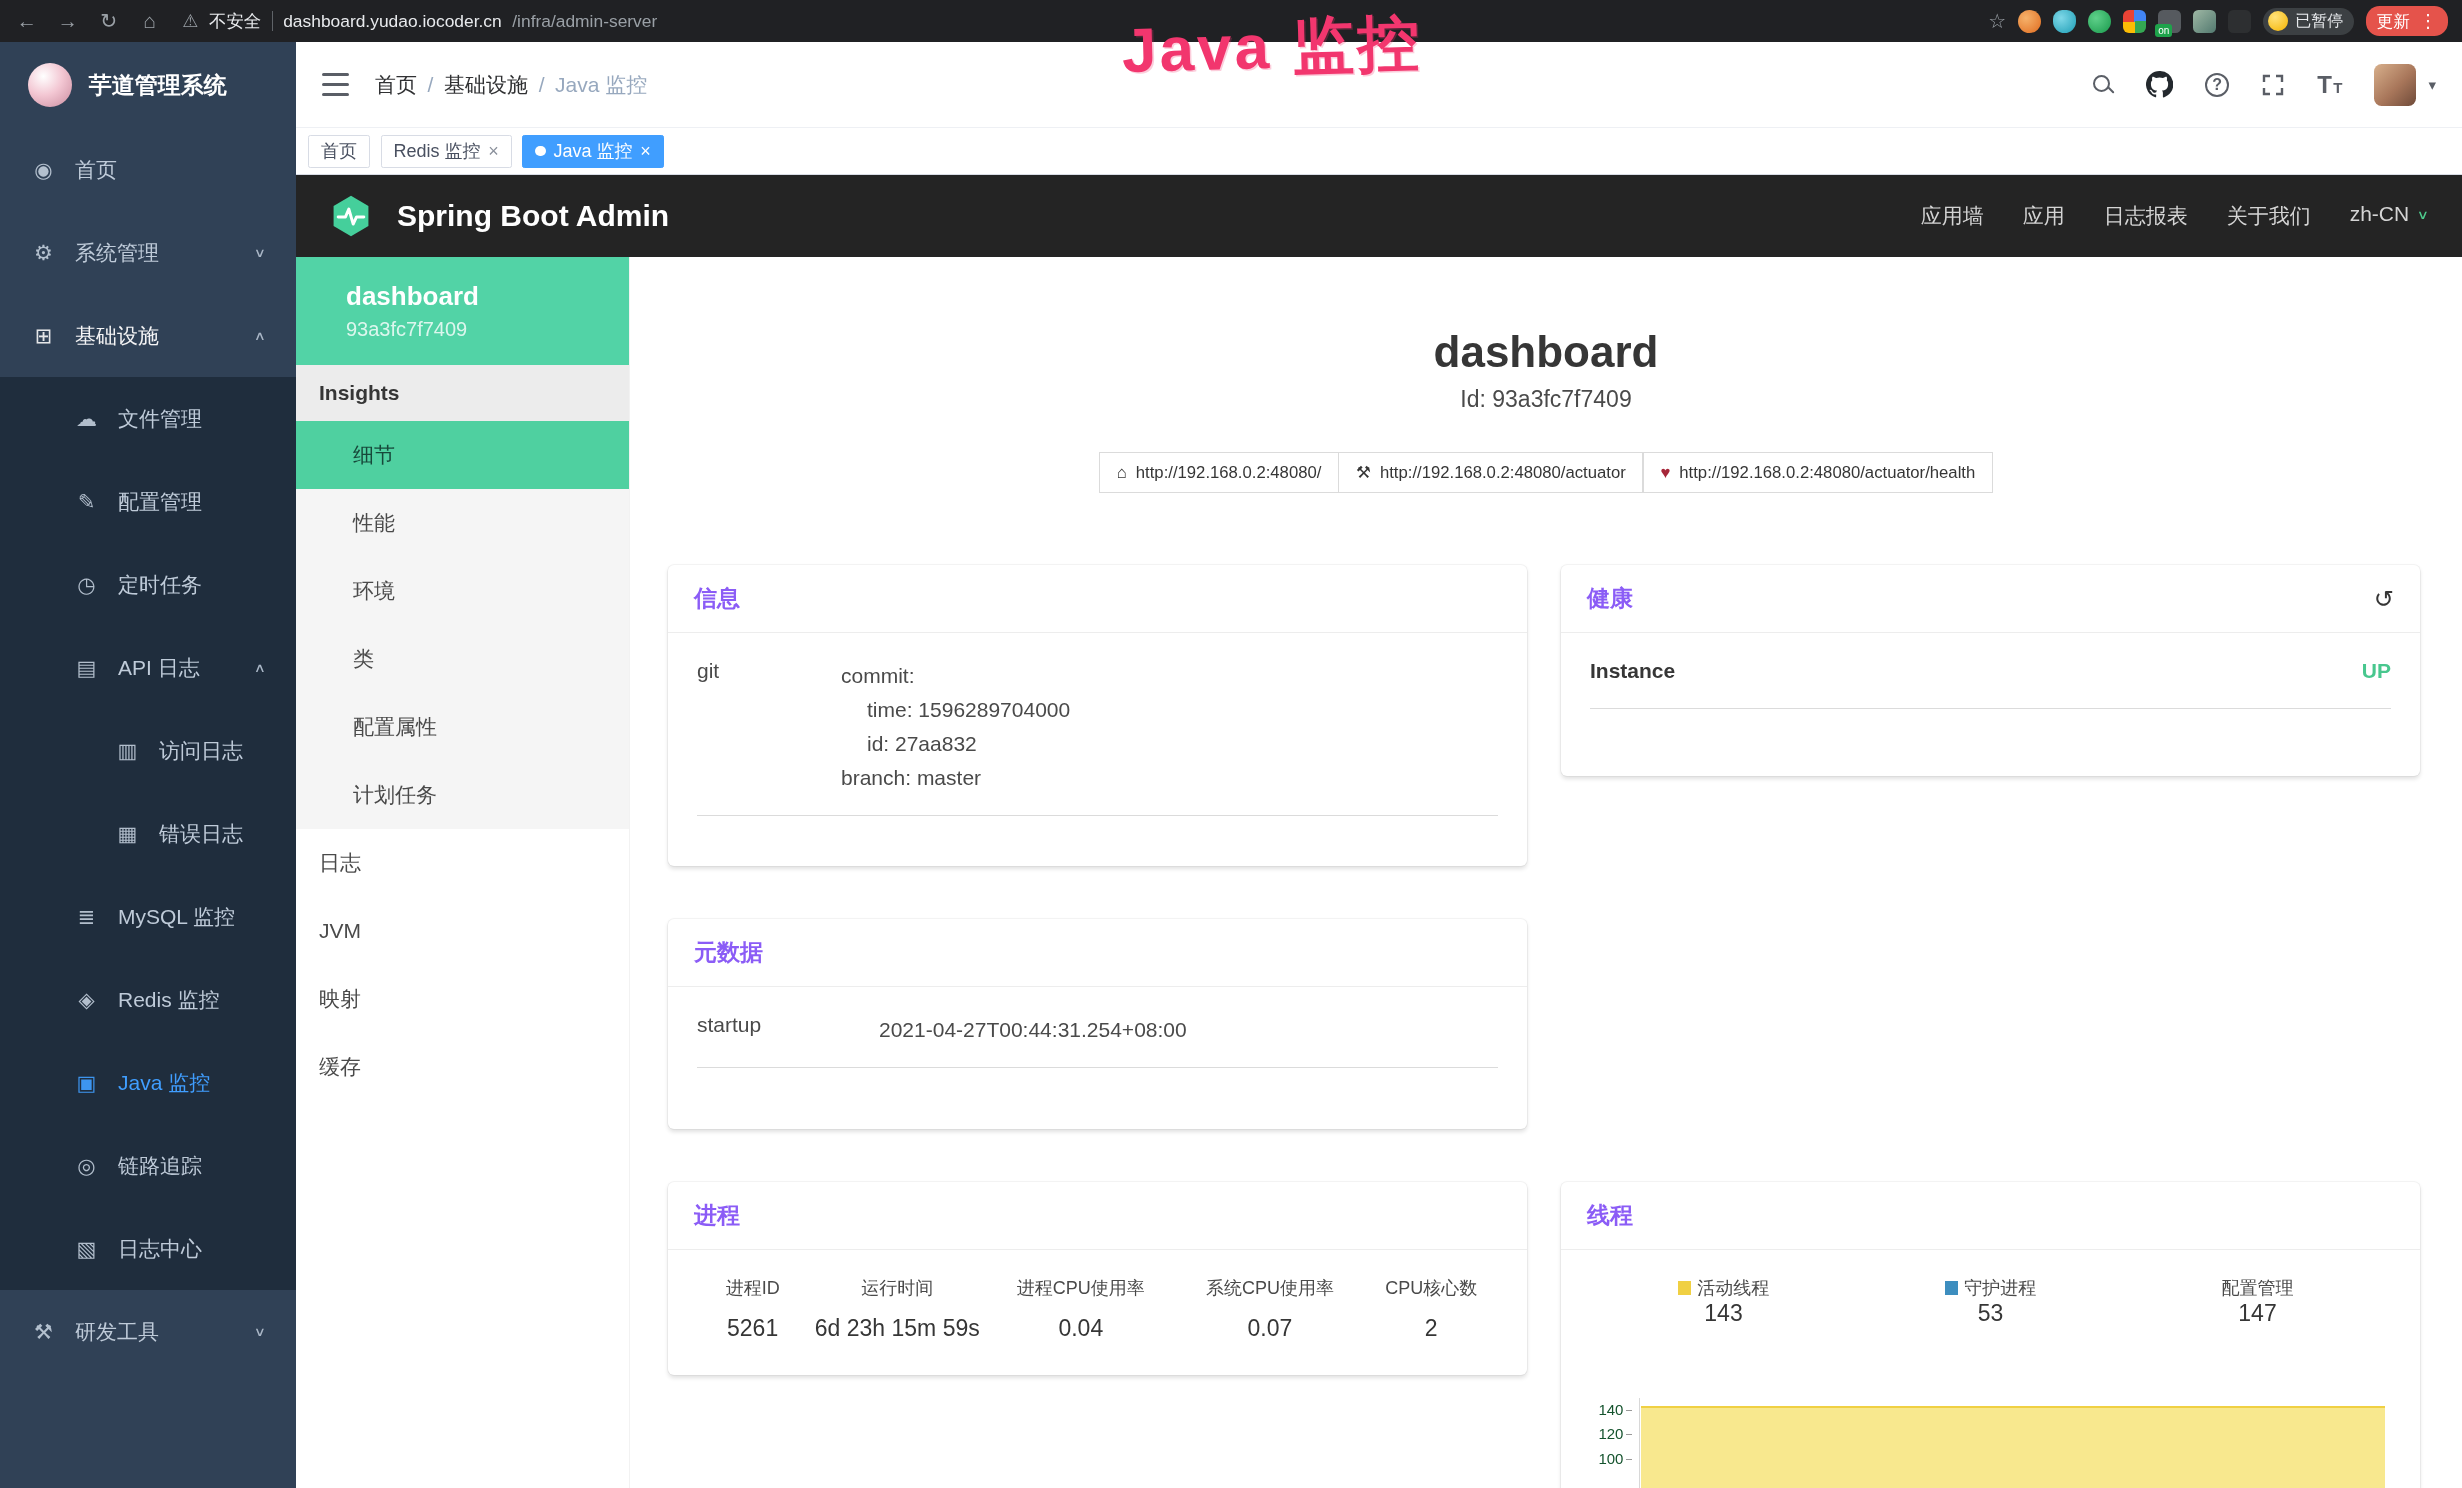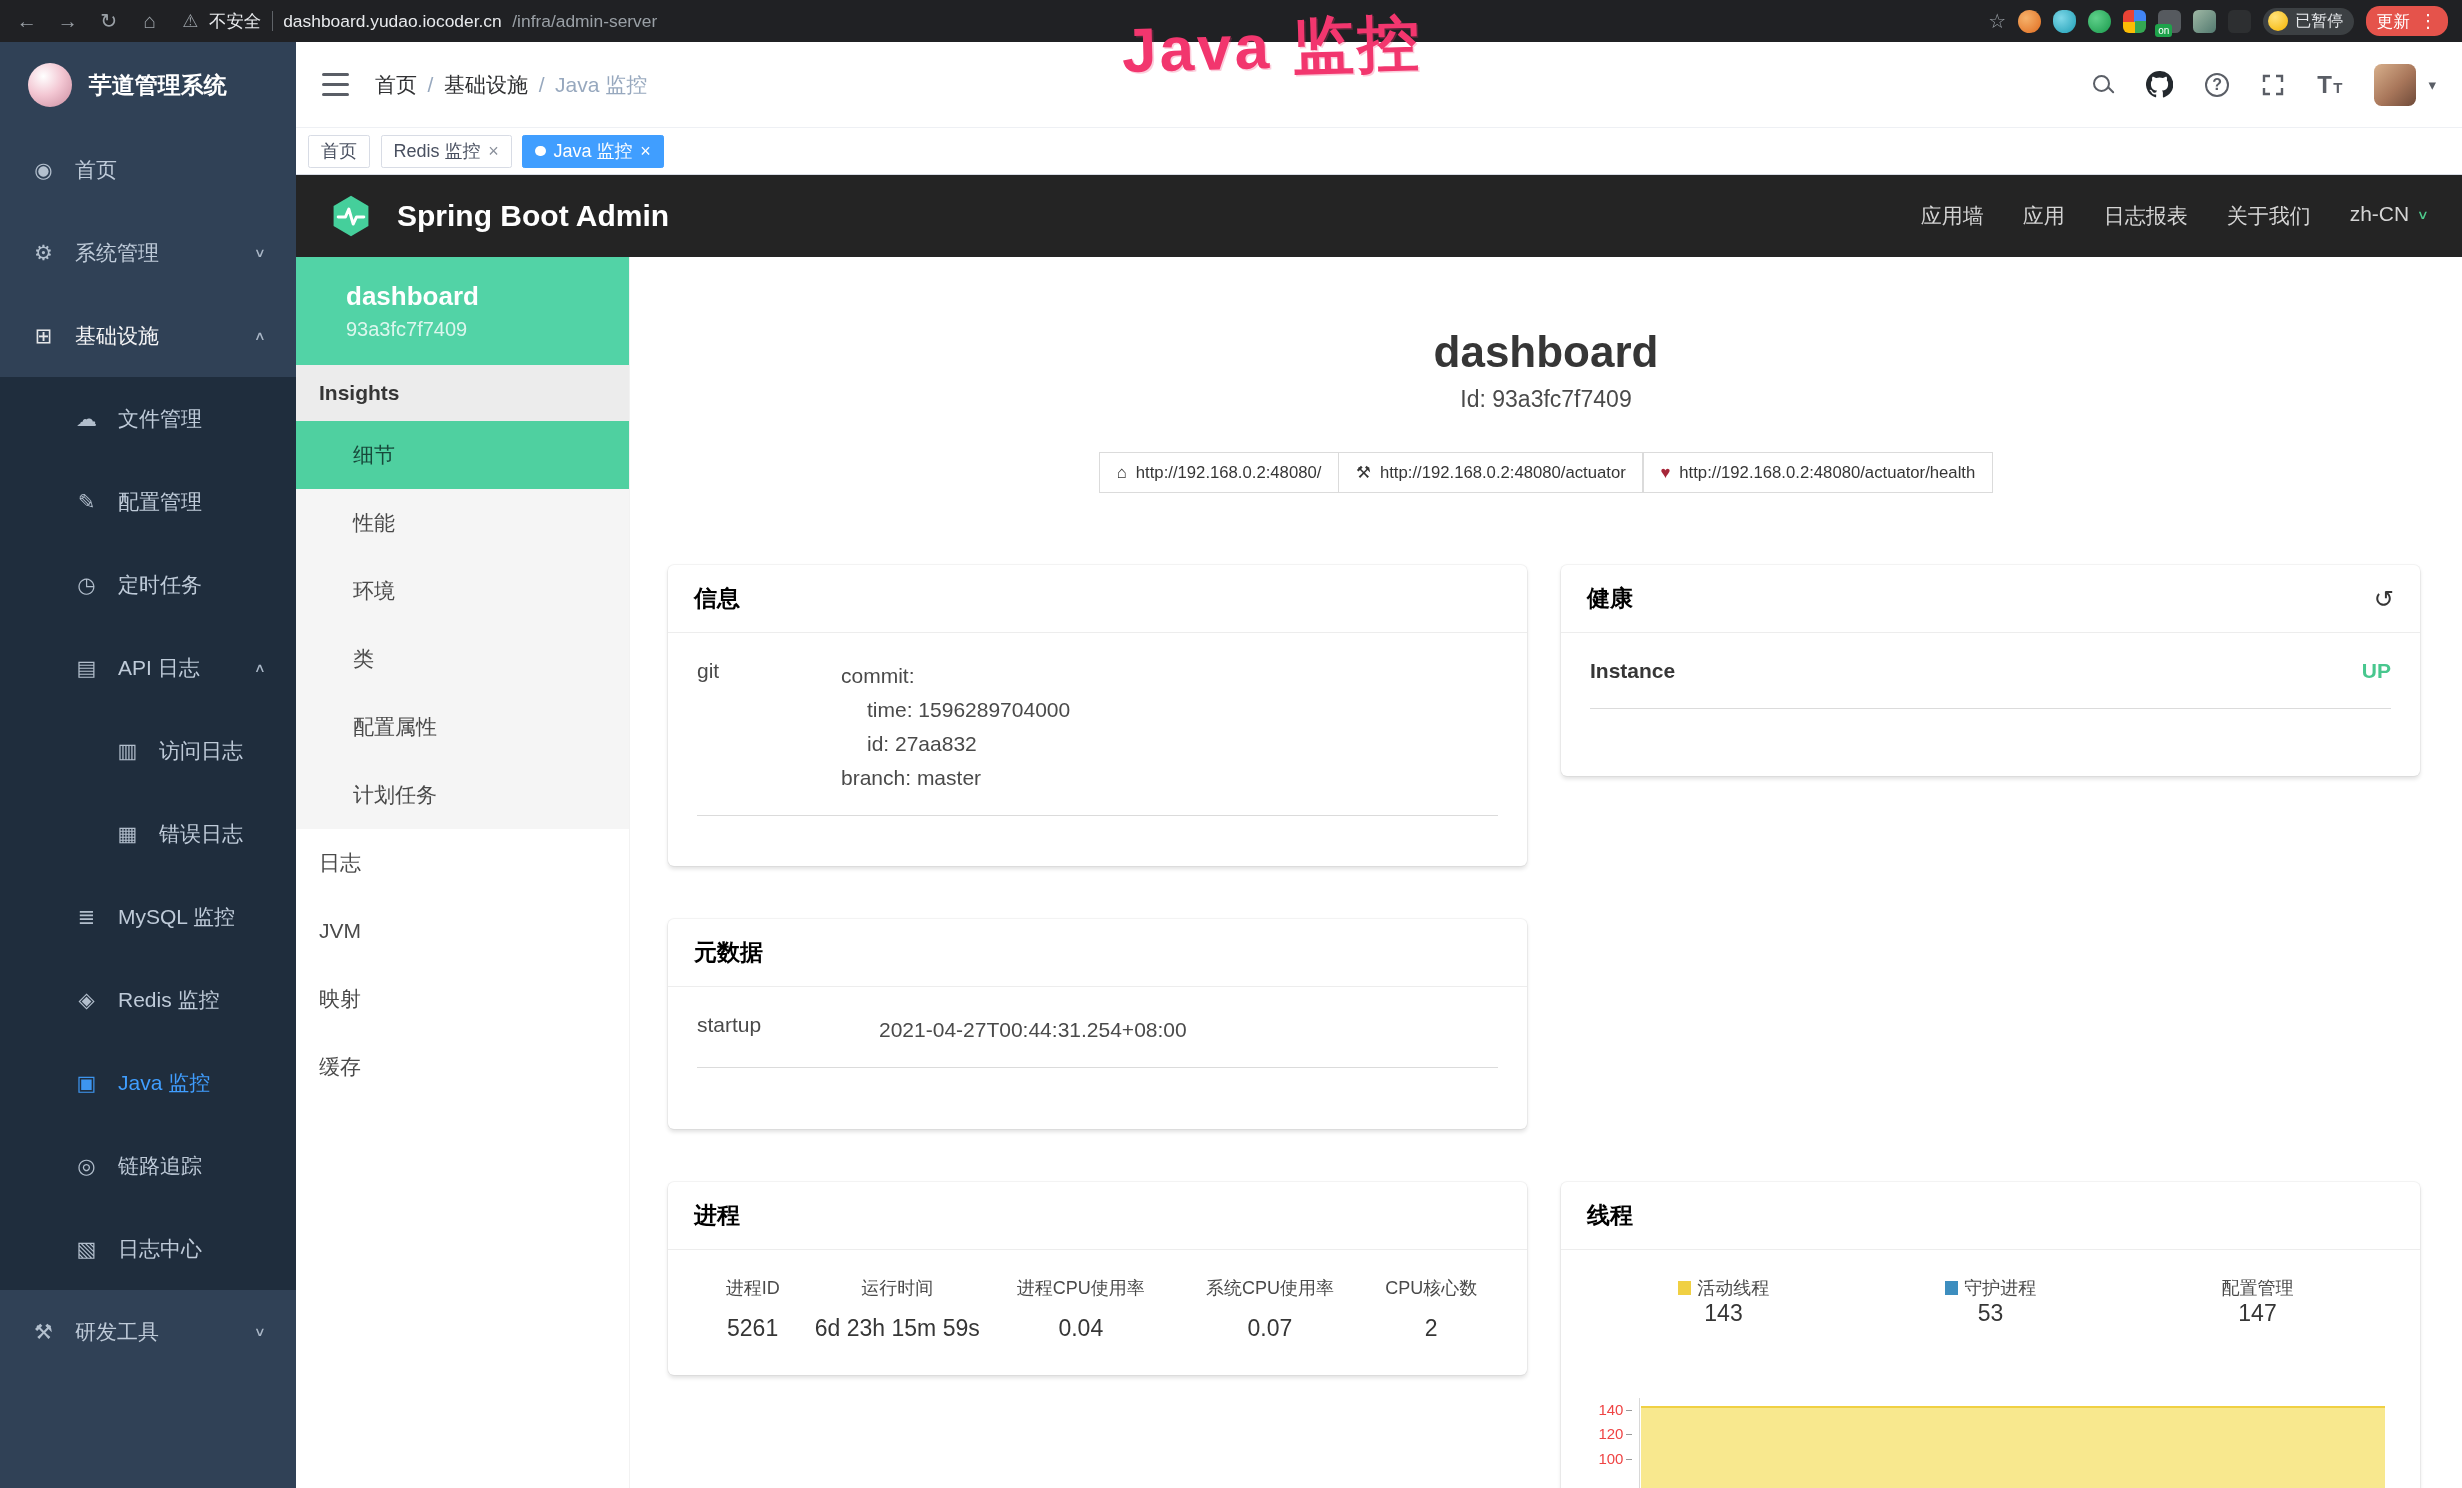--- a/index.html
+++ b/index.html
@@ -137,21 +137,21 @@
   .links-row { display:flex; justify-content:center; margin-top:39px; }
   .lk { display:flex; align-items:center; gap:9px; border:0.8px solid #dbdbdb; background:#fff; padding:9px 16.7px; font-size:16.7px; color:#363636; cursor:pointer; }
   .lk + .lk { margin-left:-0.8px; }
   .lk-ic { font-size:16.7px; color:#363636; }
   .lk-ic.heart { color:#a62639; }
 
   .cards { display:grid; grid-template-columns:1fr 1fr; column-gap:34px; row-gap:53px; margin:72px 42px 0 38px; }
   .card { background:#fff; border-radius:6px; align-self:start;
     box-shadow:0 2.3px 4.6px rgba(10,10,10,.12), 0 0 0 0.8px rgba(10,10,10,.05); }
   .card-head { display:flex; align-items:center; padding:18px 26px; border-bottom:0.8px solid #ededed; }
-  .card-title { font-size:23px; font-weight:bold; color:#000000; }
+  .card-title { font-size:23px; font-weight:bold; color:#8b5cf6; }
   .card-head .history-ic { margin-left:auto; font-size:24px; color:#363636; cursor:pointer; line-height:1; }
   .card-body { padding:26px 29px 0 29px; }
 
   .kv-row { display:flex; border-bottom:0.8px solid #dbdbdb; padding-bottom:20px; }
   .kv-key { width:144px; flex:none; font-size:21px; color:#4a4a4a; }
   .kv-val { font-size:21px; color:#4a4a4a; line-height:1.62; }
   .kv-val .ln.ind { padding-left:26px; }
   .info-body { padding-bottom:50px; }
   .meta-body { padding-bottom:61px; }
   .meta-body .kv-key { width:182px; }
@@ -169,21 +169,21 @@
   .thr-body { padding-bottom:0; }
   .leg-grid { display:grid; grid-template-columns:1fr 1fr 1fr; text-align:center; }
   .leg-h { font-size:18px; color:#4a4a4a; display:flex; align-items:center; justify-content:center; gap:6px; }
   .swatch { width:13.7px; height:13.7px; display:inline-block; flex:none; }
   .swatch.yellow { background:#f0d043; }
   .swatch.blue { background:#3d8ebf; }
   .leg-v { font-size:23px; color:#363636; }
 
   .chart { position:relative; height:197px; margin-top:44px; }
   .yaxis { position:absolute; left:0; top:30px; width:44px; }
-  .ytick { position:absolute; right:10.6px; width:33px; text-align:right; font-size:15px; color:#ef4444; }
+  .ytick { position:absolute; right:10.6px; width:33px; text-align:right; font-size:15px; color:#14532d; }
   .ytick::after { content:""; position:absolute; right:-9px; top:50%; width:6px; height:1.5px; background:#999; }
   .yt0 { top:0; } .yt1 { top:24px; } .yt2 { top:49px; }
   .plot { position:absolute; left:49px; right:6px; top:27px; bottom:-15px; border-left:0.8px solid #d8d8d8; }
   .area { position:absolute; left:0.8px; right:0; top:7.6px; bottom:0; background:#f8e88e; border-top:2.3px solid #f0d043; }
 </style>
 </head>
 <body>
 
 <div class="screen">
 

